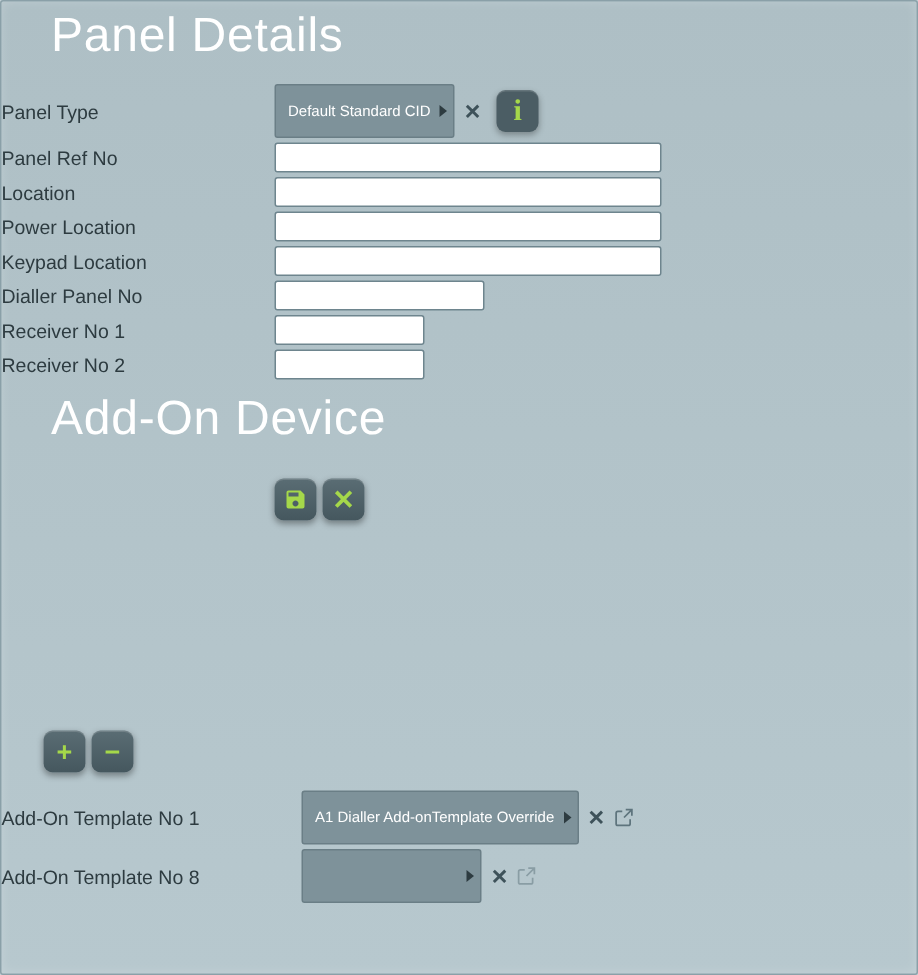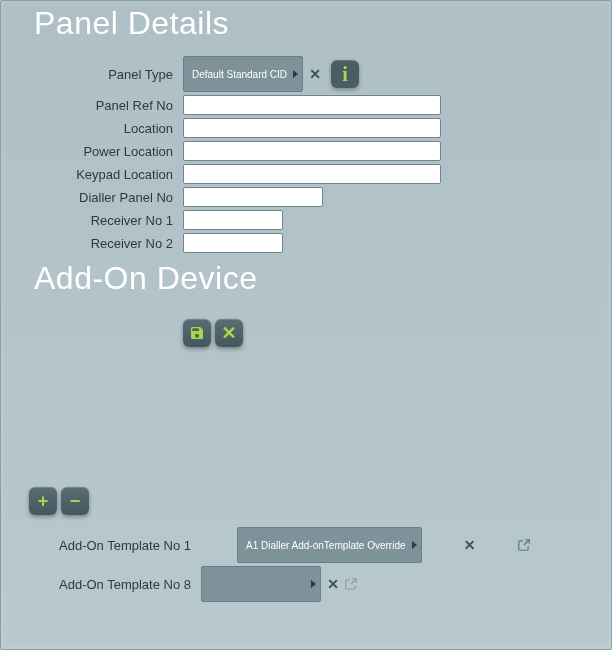--- a/index.html
+++ b/index.html
@@ -28,22 +28,20 @@
     letter-spacing: 0.5px;
     margin-left: 33px;
   }
   .form-row {
     display: flex;
     align-items: center;
     margin: 3px 0;
   }
   .form-label {
     width: 182px;
-    text-align: right;
-    padding-right: 10px;
     font-size: 13px;
     color: #2d3b40;
   }
   .text-input {
     height: 20px;
     border: 1px solid #6e858e;
     background: #ffffff;
     font-size: 12px;
     padding: 0 4px;
     border-radius: 2px;
@@ -129,21 +127,21 @@
   }
 
   .link-icon {
     width: 16px; height: 16px;
     margin-left: 2px;
     color: #6e858e;
     font-size: 14px;
   }
 
   .row-panel-type { margin-top: 6px; }
-  .addon-section { margin-top: 12px; gap: 36px; }
+  .addon-section { margin-top: 12px; }
 </style>
 </head>
 <body>
 
 <div class="panel">
 
   <h1>Panel Details</h1>
 
   <div class="form-row row-panel-type">
     <div class="form-label">Panel Type</div>

